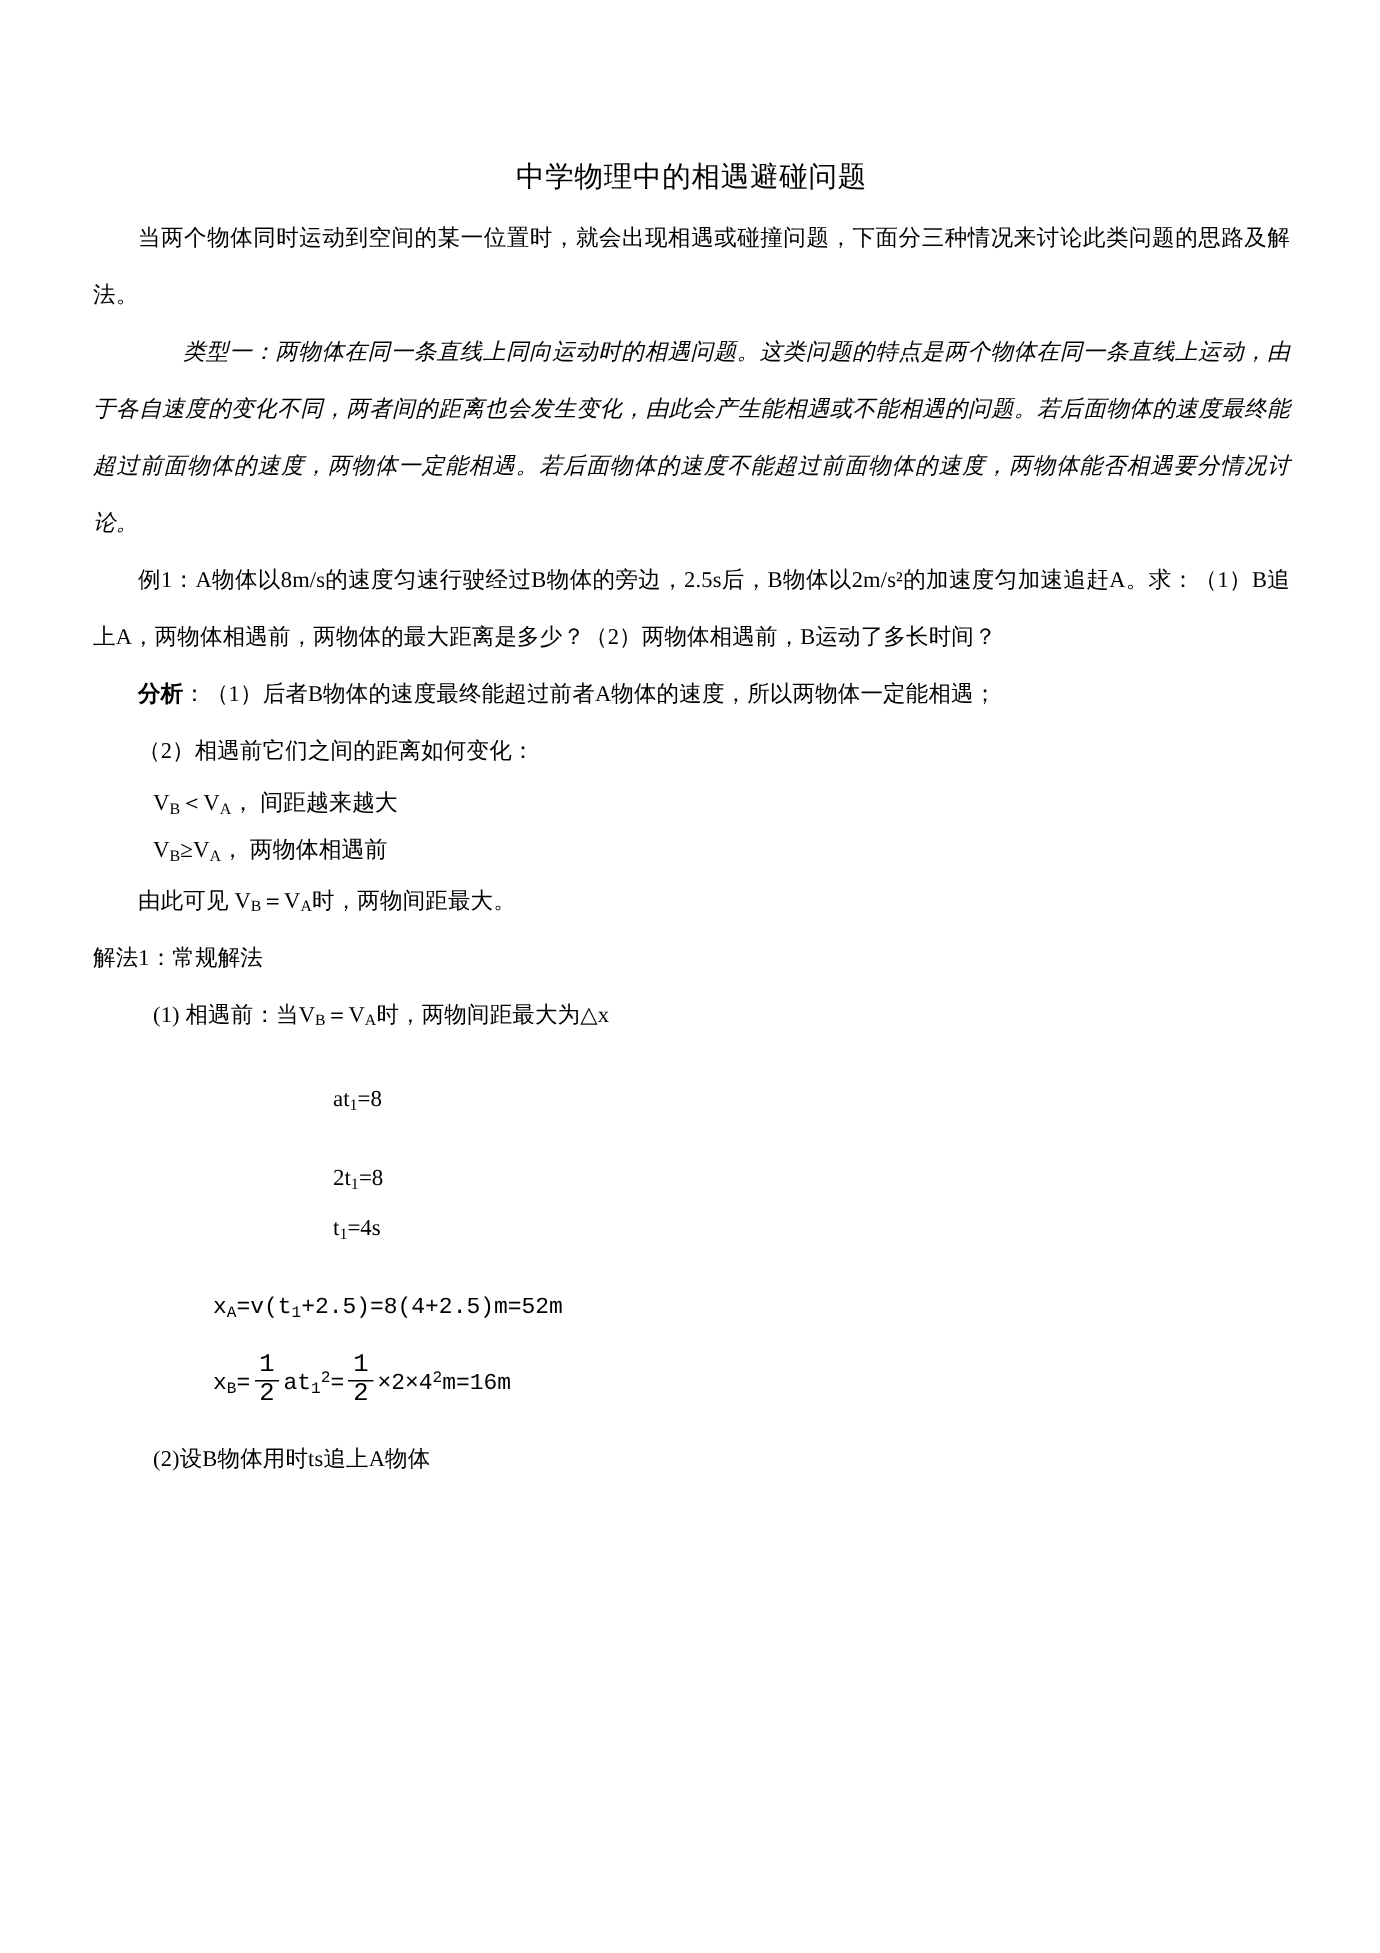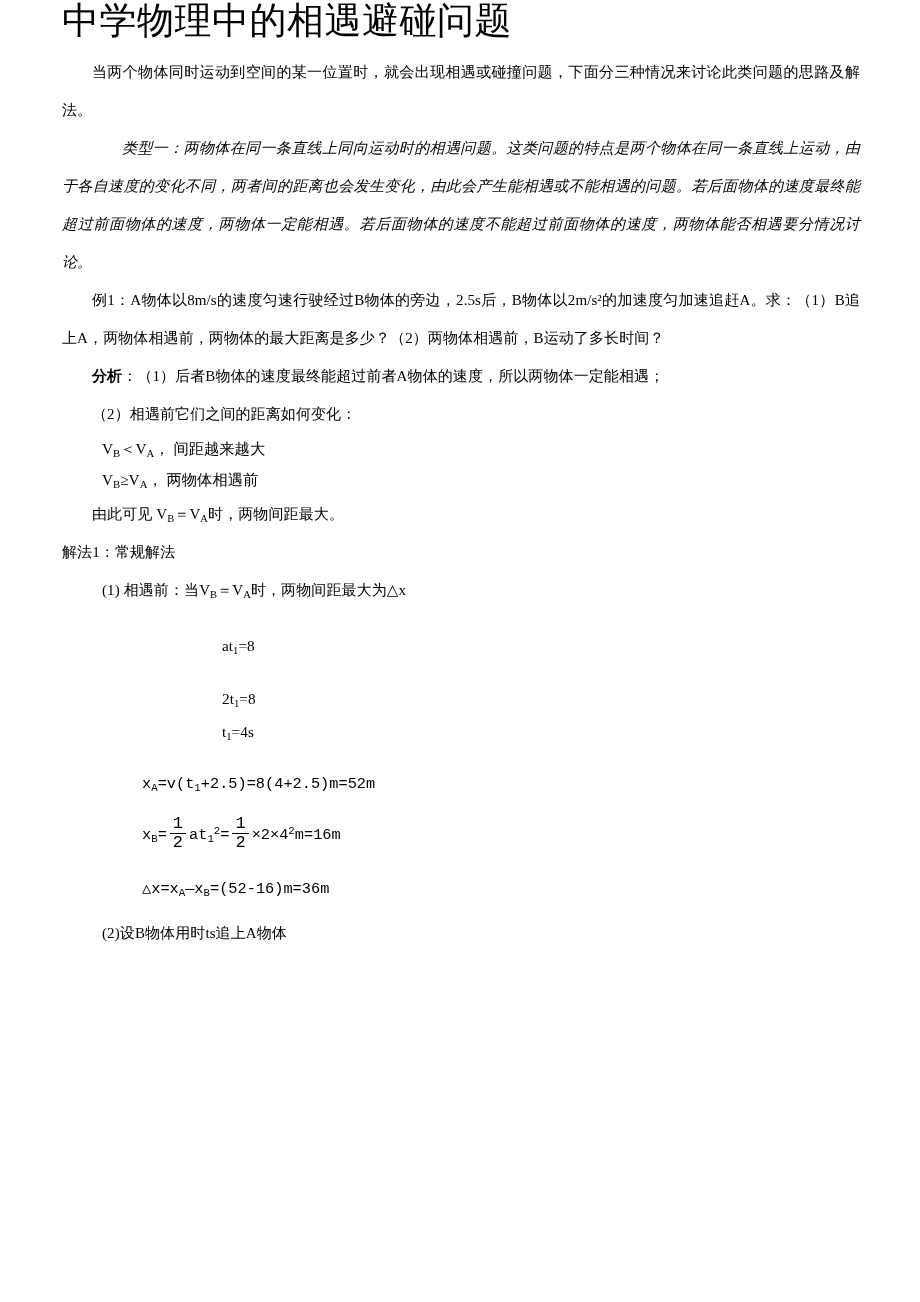--- a/index.html
+++ b/index.html
@@ -20,23 +20,25 @@
     box-sizing: border-box;
     padding: 0;
   }
   .content {
     position: absolute;
     left: 62px;
     top: 0;
     width: 798px;
   }
   .doc-title {
-    font-size: 37px;
+    font-size: 19px;
     font-weight: normal;
+    text-align: center;
     margin: 0;
+    padding-top: 108px;
     letter-spacing: 0.5px;
     line-height: 1.15;
   }
   p.body-para {
     font-size: 15px;
     line-height: 38px;
     margin: 0;
     text-align: justify;
     text-justify: inter-character;
     letter-spacing: 0.1px;
@@ -123,18 +125,17 @@
     <p class="eq-line pad-160 blk"><span>at</span><sub>1</sub><span>=8</span></p>
 
     <p class="eq-line pad-160 blk"><span>2t</span><sub>1</sub><span>=8</span></p>
 
     <p class="eq-line pad-160"><span>t</span><sub>1</sub><span>=4s</span></p>
 
     <p class="eq-line pad-80 blk"><span>x</span><sub>A</sub><span>=v(t</span><sub>1</sub><span>+2.5)=8(4+2.5)m=52m</span></p>
 
     <p class="eq-line pad-80" style="line-height:48px;margin-top:10px;"><span>x</span><sub>B</sub><span>=</span><span class="frac"><span class="num">1</span><span class="den">2</span></span><span>at</span><sub>1</sub><sup>2</sup><span>=</span><span class="frac"><span class="num">1</span><span class="den">2</span></span><span>×2×4</span><sup>2</sup><span>m=16m</span></p>
 
-    <p class="eq-line pad-80" style="margin-top:14px;"><span>△x=x</span><sub>A</sub><span>—x</span><sub>B</sub><span>=(52-16)m=36m</span></p>
 
     <p class="body-para pad-40" style="margin-top:8px;">(2)设B物体用时ts追上A物体</p>
 
   </div>
 </div>
 
 </body></html>

